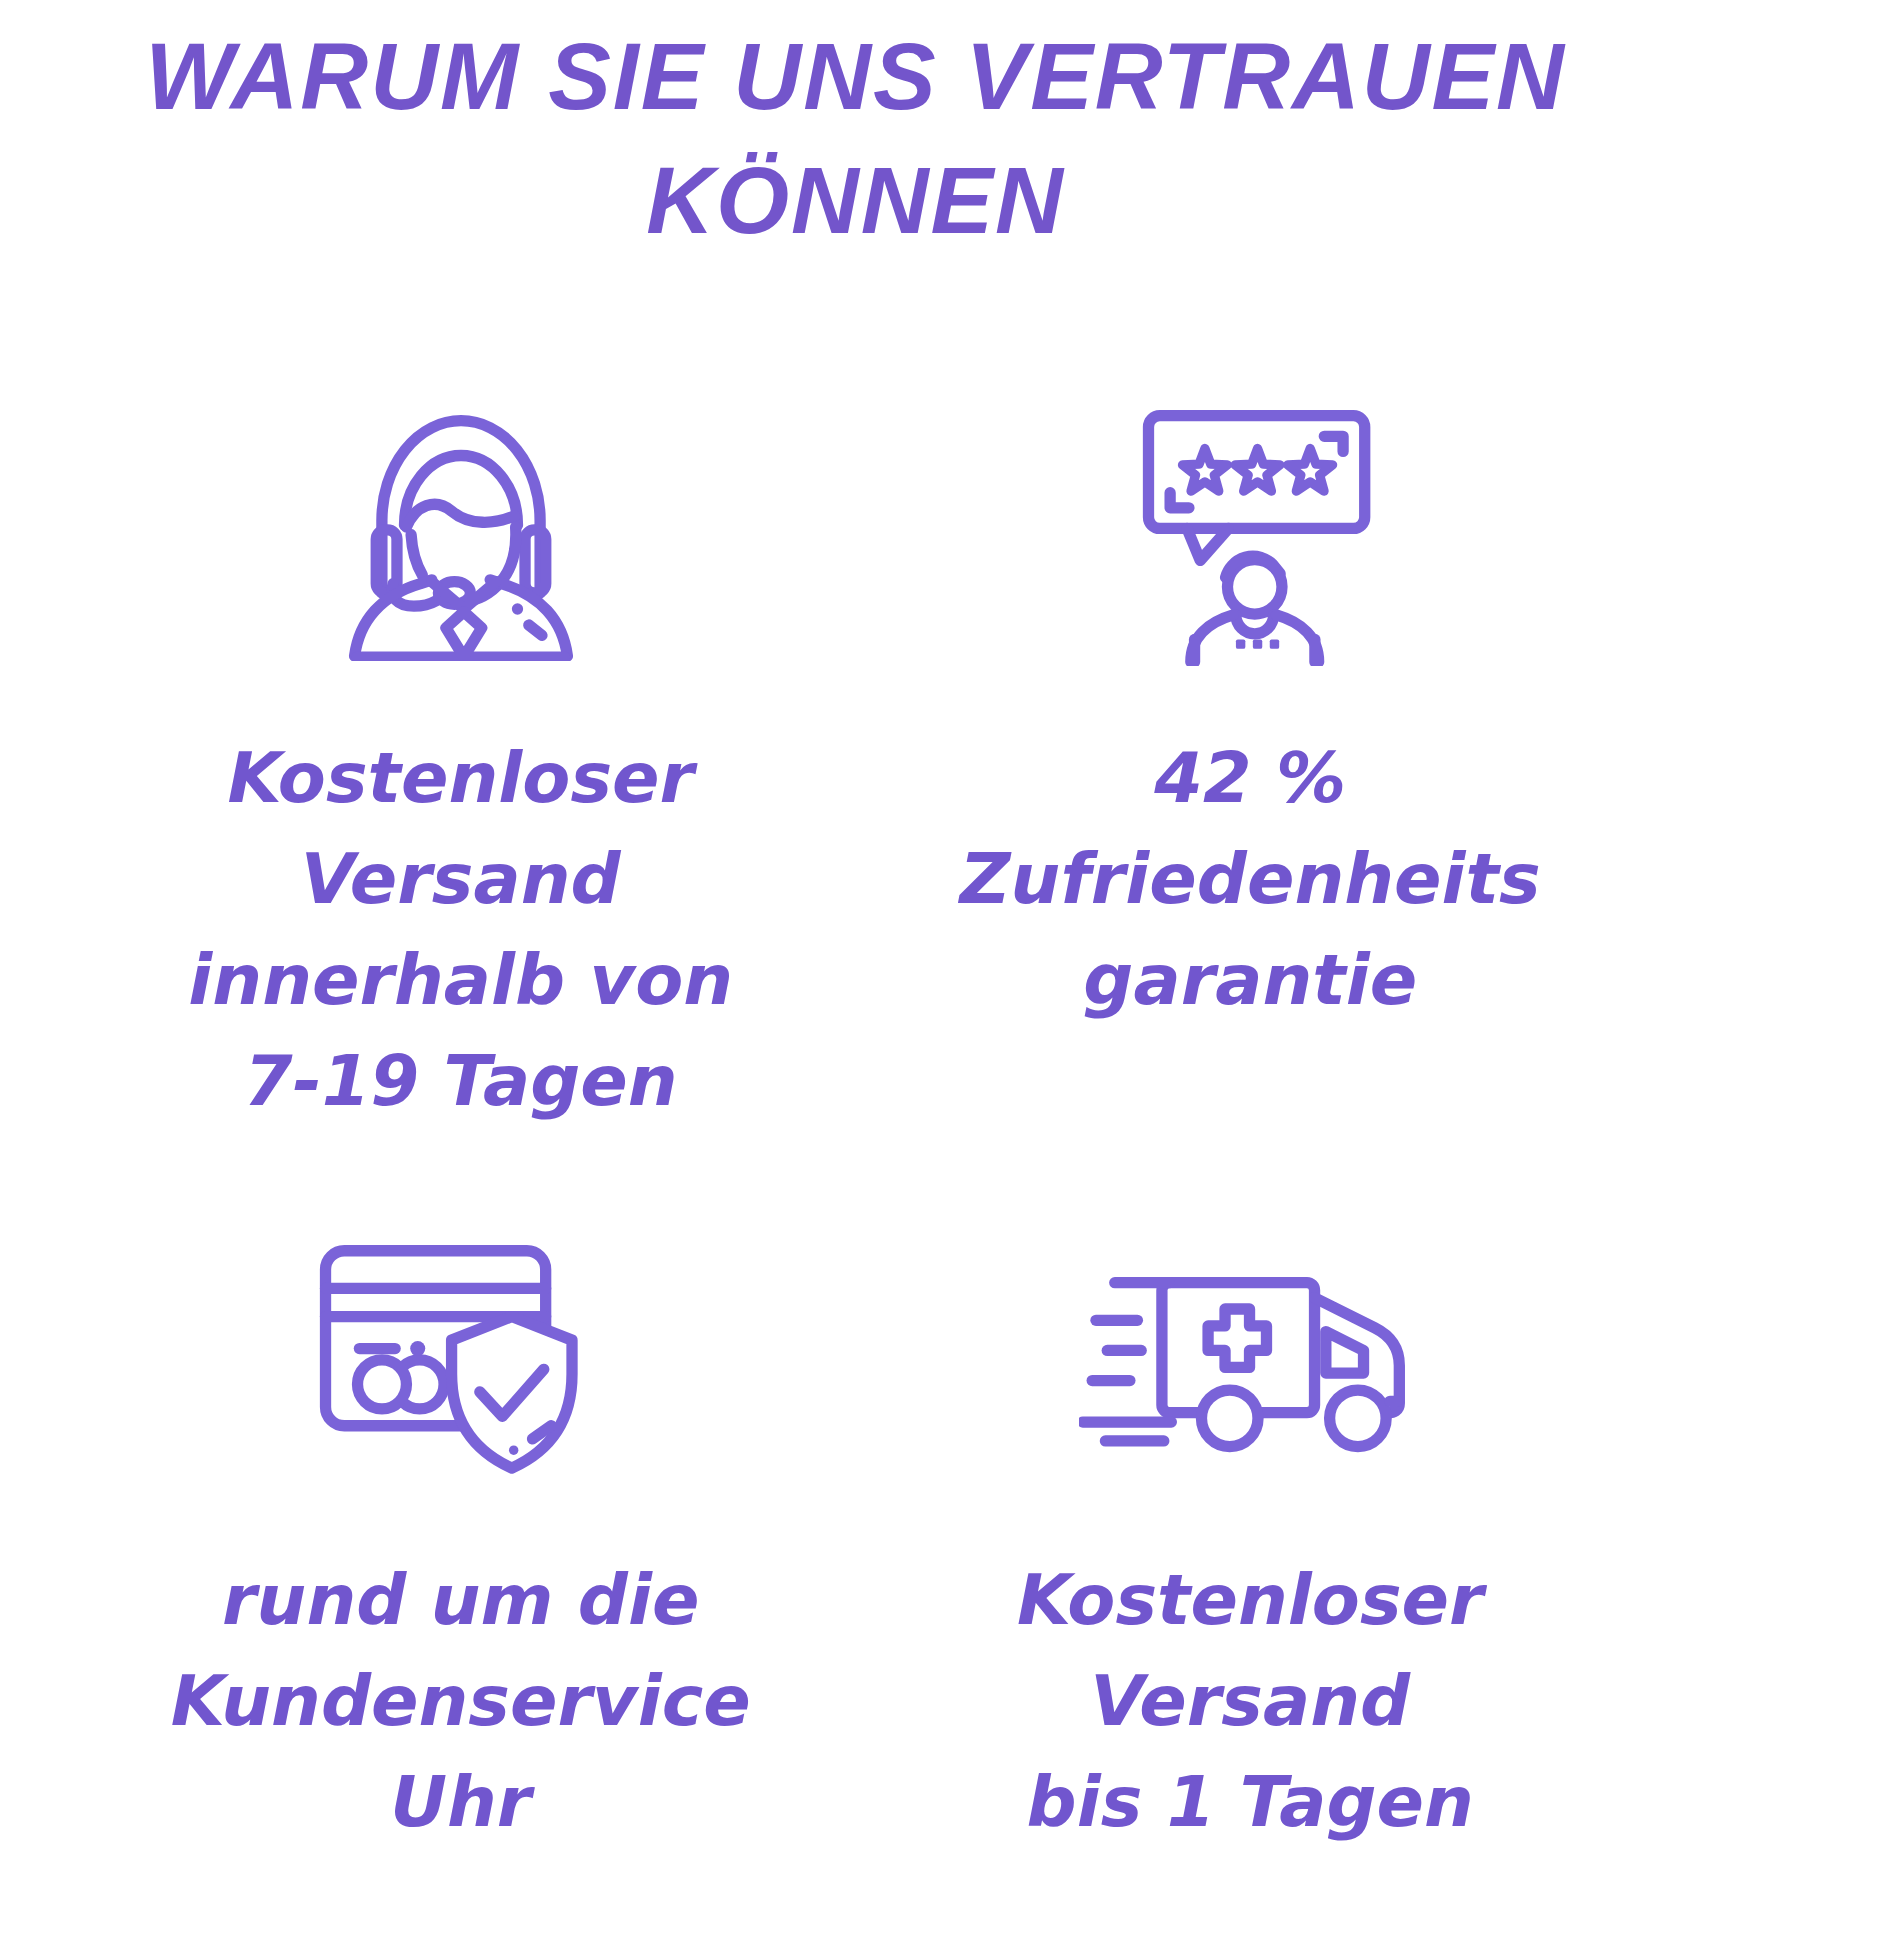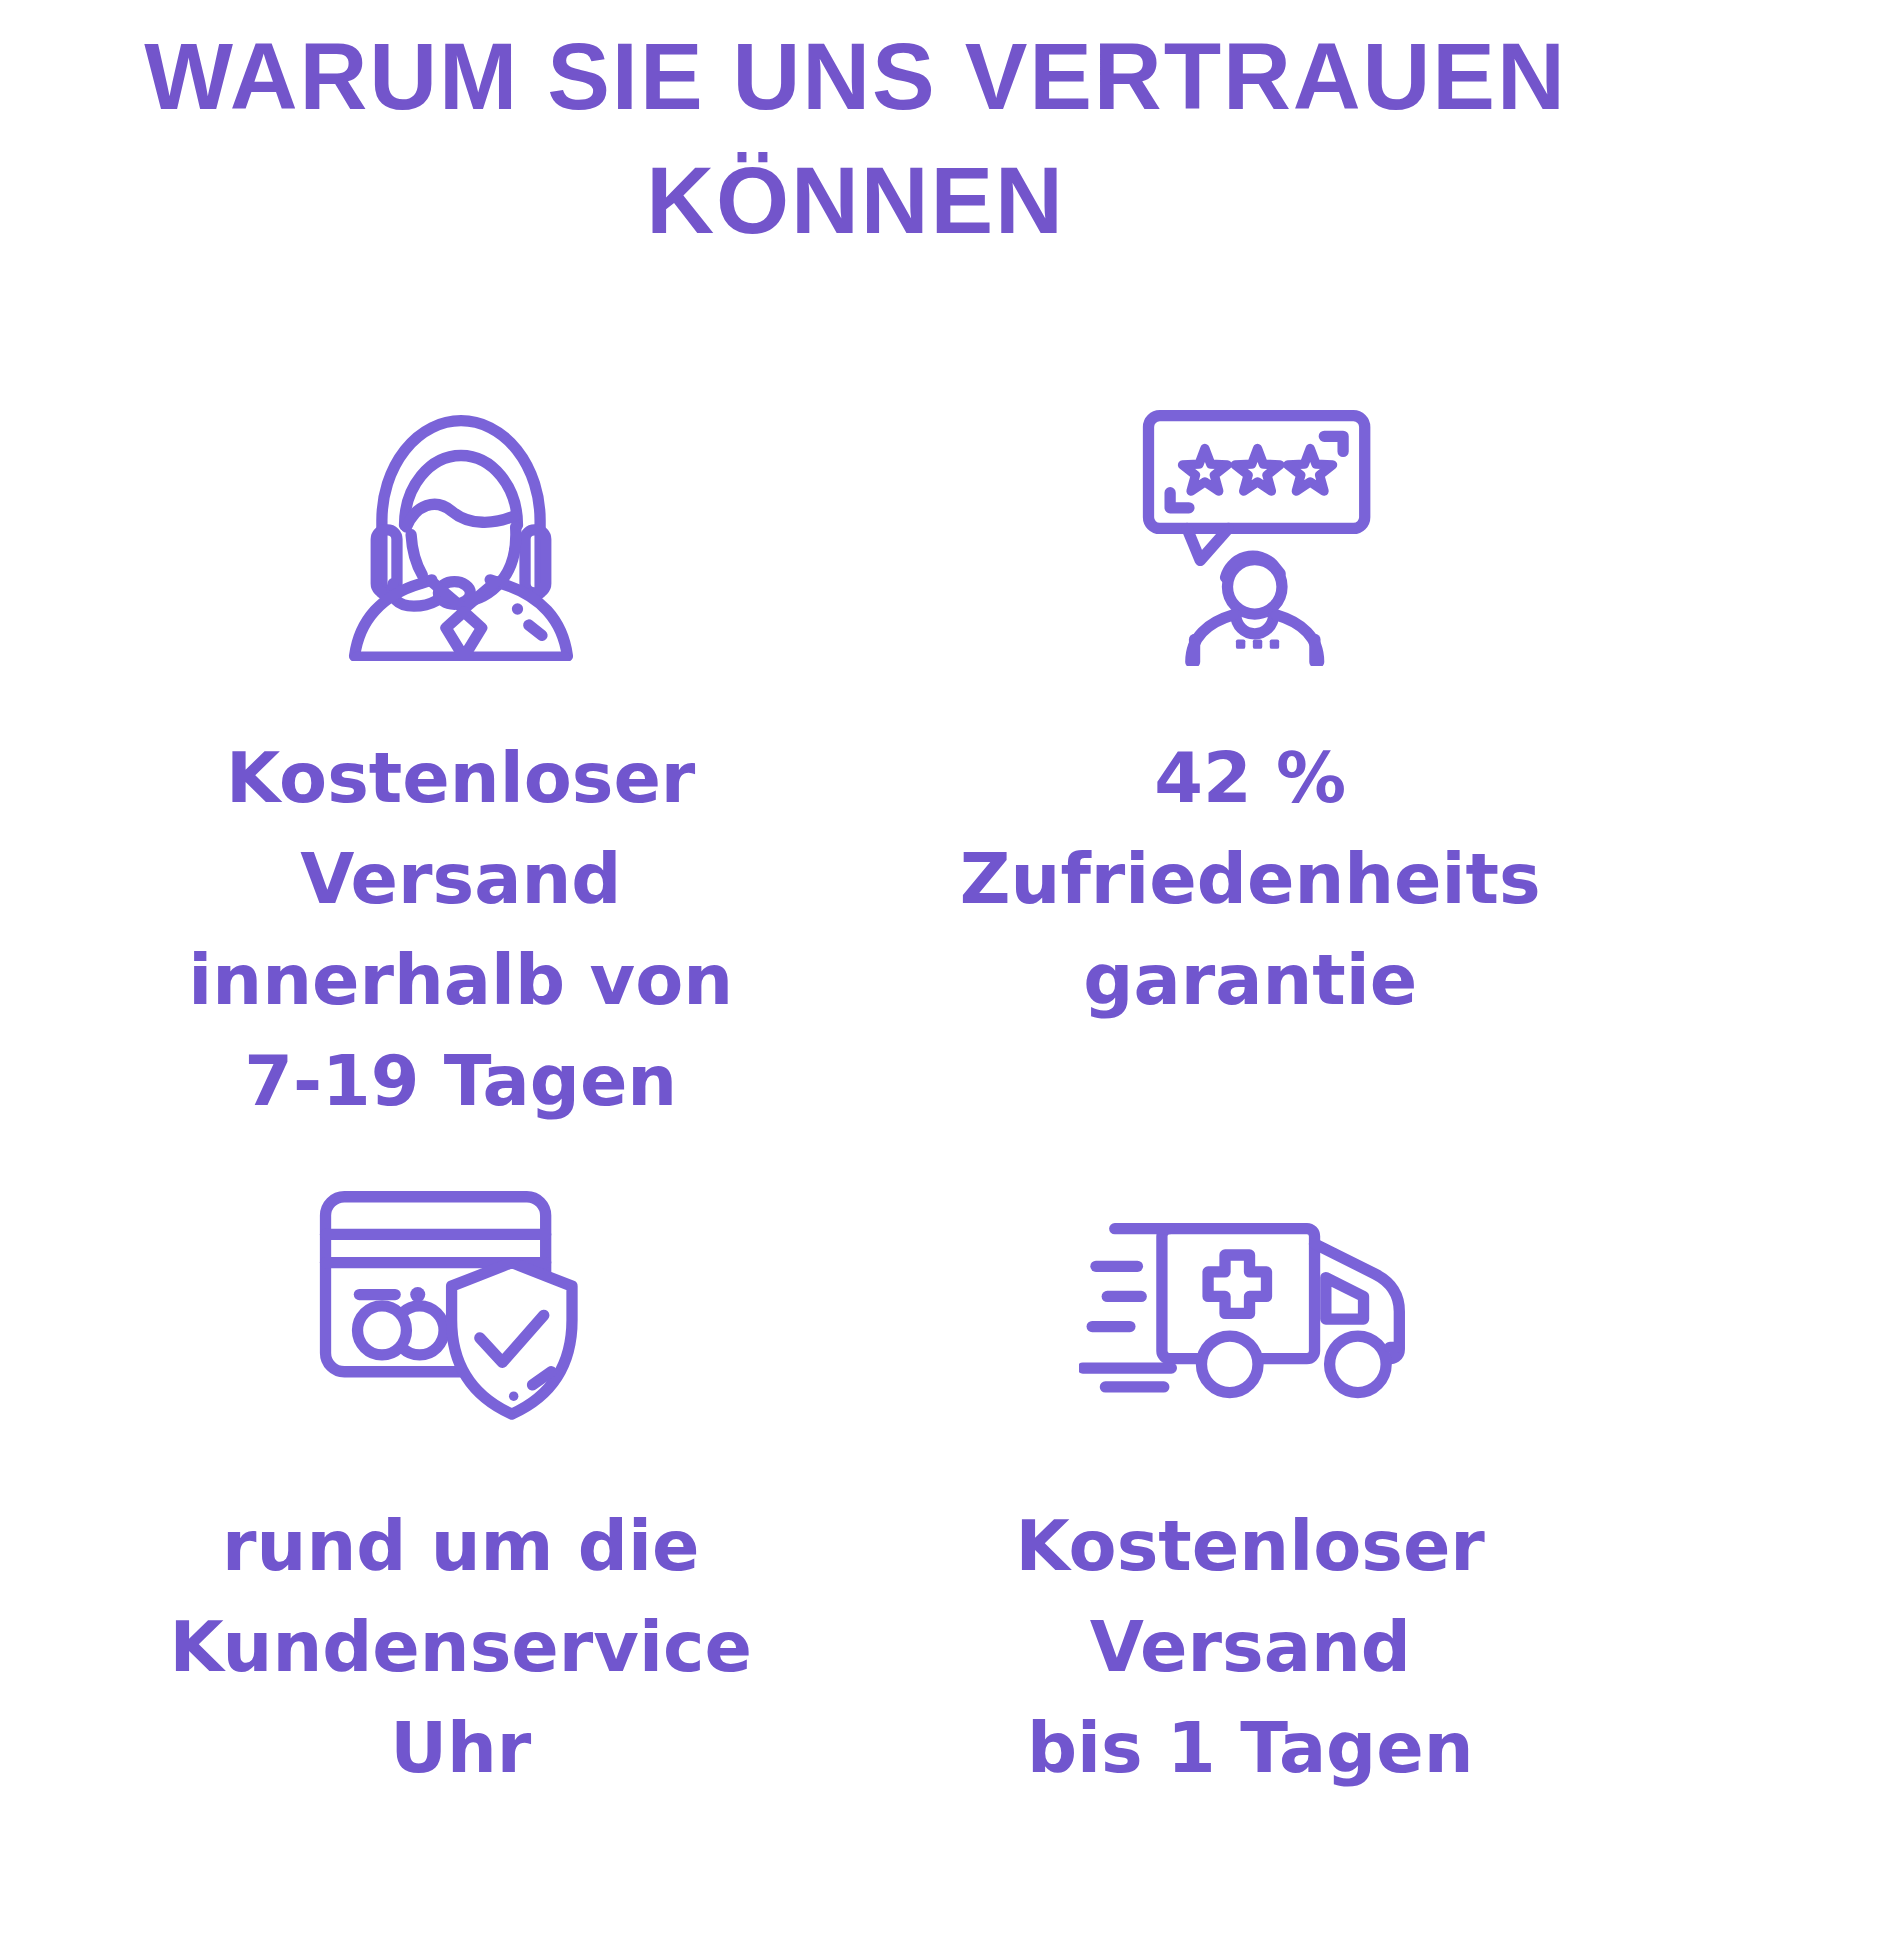--- a/index.html
+++ b/index.html
@@ -10,37 +10,38 @@
   }
   *{margin:0;padding:0;box-sizing:border-box;}
   html,body{background:var(--bg);}
   .page{
     position:relative;
     width:1711px;
     height:1960px;
     background:var(--bg);
     overflow:hidden;
     font-family:"DejaVu Sans",sans-serif;
+    font-style:italic;
   }
   .title{
     padding-top:15px;
     text-align:center;
     font-family:"Liberation Sans",sans-serif;
     font-weight:bold;
     font-size:94px;
     line-height:124px;
     letter-spacing:1.9px;
     color:var(--title);
   }
   .title span{display:block;}
   .grid{
     display:grid;
     grid-template-columns:1fr 1fr;
     margin:141px 66px 0;
-    row-gap:40px;
+    row-gap:94px;
   }
   .cell{
     display:flex;
     flex-direction:column;
     align-items:center;
   }
   .icon-box{
     height:264px;
     display:flex;
     align-items:center;

